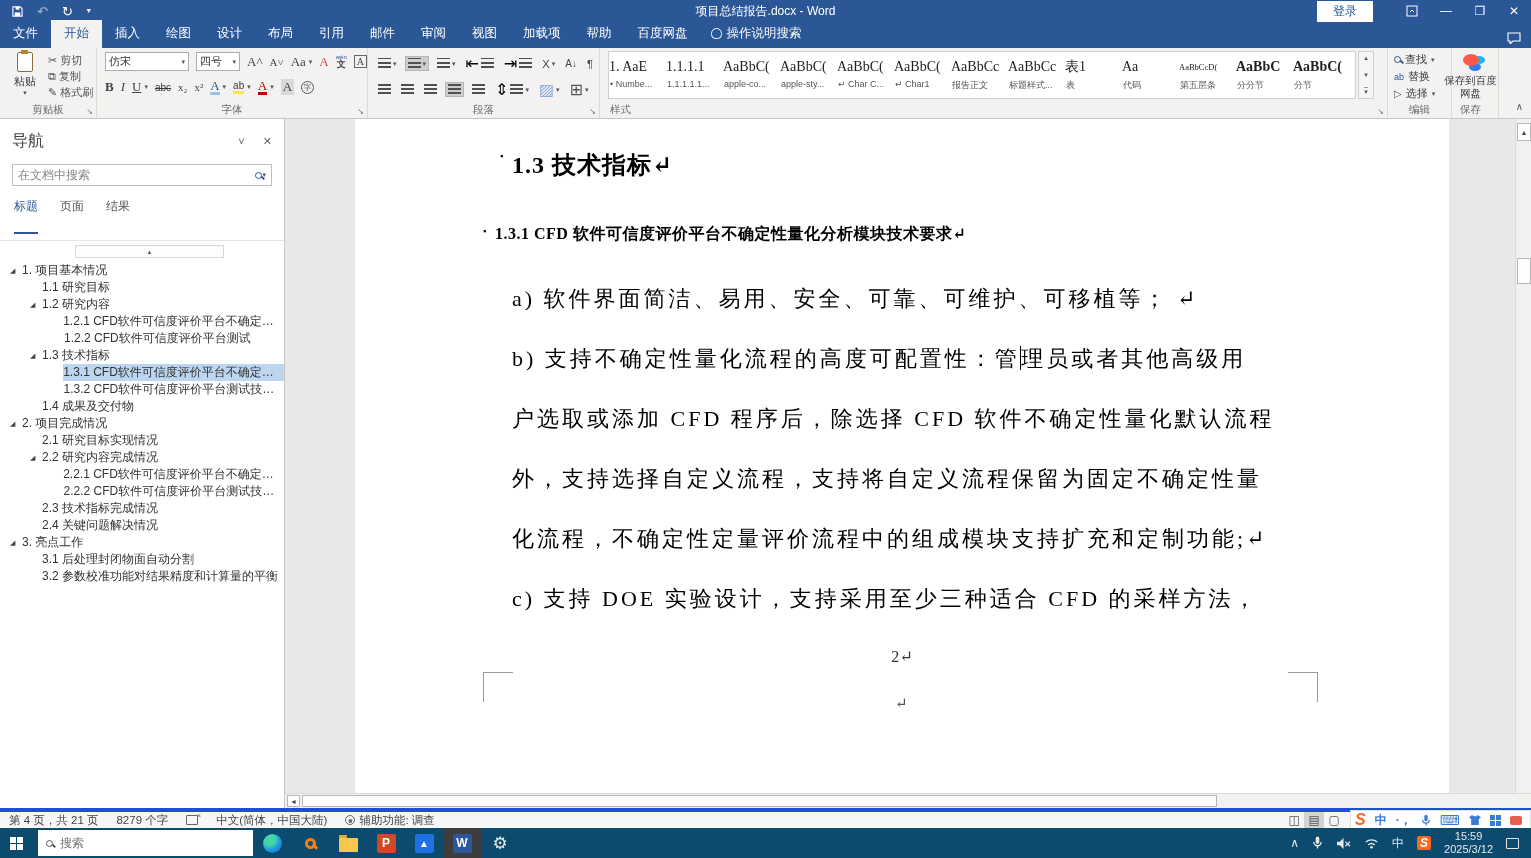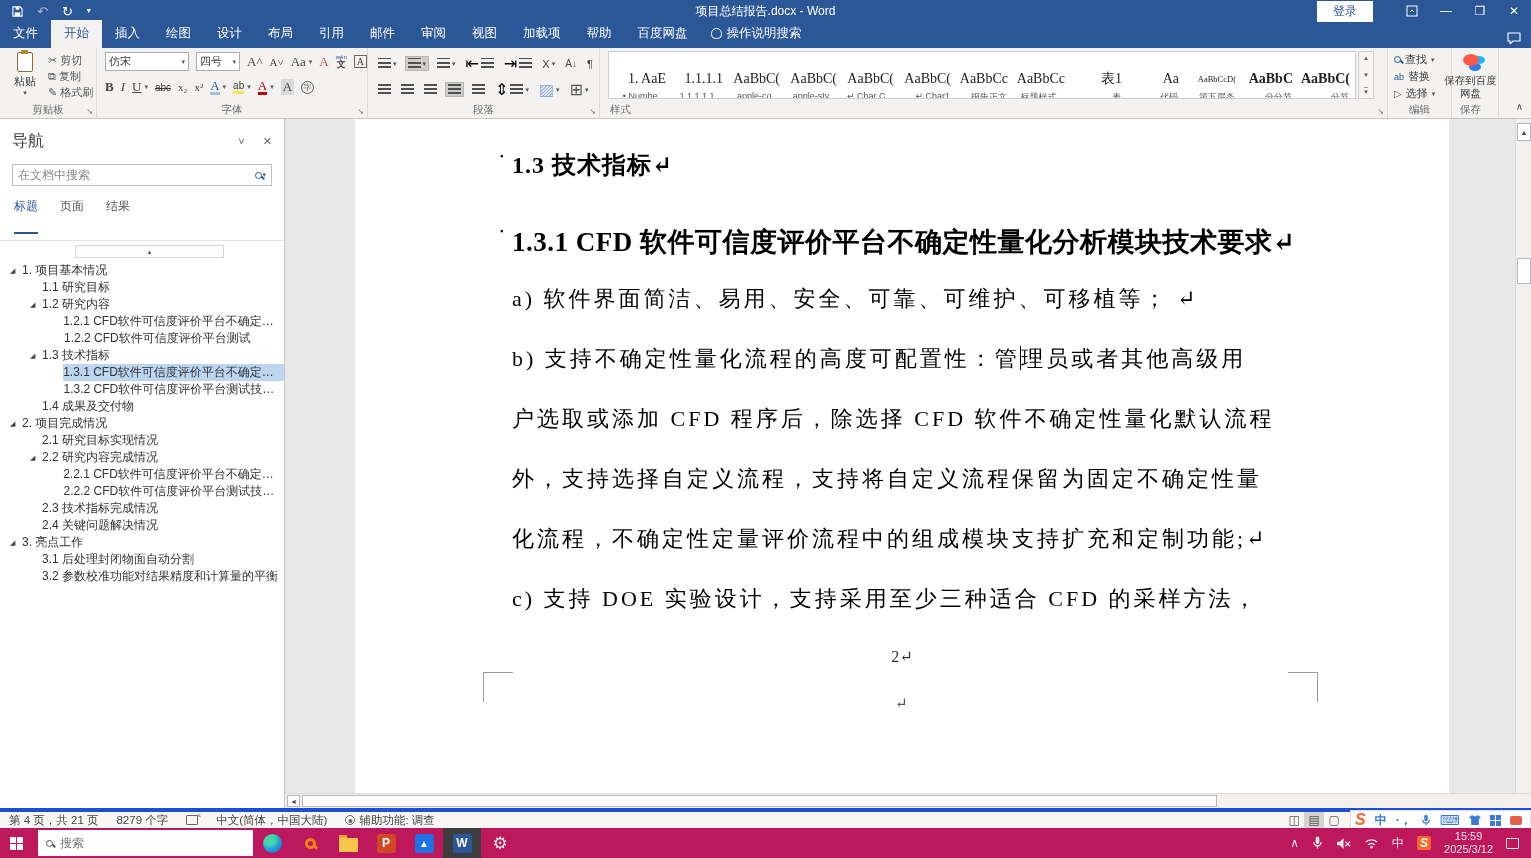--- a/index.html
+++ b/index.html
@@ -58,21 +58,21 @@
   .pinyin b { font-size:9px; color:#444; }
 
   
   #g-para { left:368px; width:232px; }
   .pr-row { position:absolute; left:8px; display:flex; align-items:center; gap:6px; }
   .pbtn { display:inline-flex; align-items:center; gap:2px; padding:1px 2px; }
 
   
   #g-styles { left:600px; width:788px; }
   .gallery { position:absolute; left:8px; top:3px; width:748px; height:48px; background:#fff; border:1px solid #d0cece; display:flex; }
-  .scell { width:57px; padding-top:15px; text-align:right; overflow:hidden; }
+  .scell { width:57px; padding-top:3px; text-align:left; overflow:hidden; }
   .sprev { font-family:"Liberation Serif",serif; font-size:14px; color:#222; white-space:nowrap; height:24px; line-height:24px; }
   .sprev.small { font-size:8.5px; }
   .sprev.bold { font-weight:bold; }
   .slab { font-size:9px; color:#555; white-space:nowrap; overflow:hidden; text-overflow:ellipsis; padding:0 1px; }
   .gal-arrows { position:absolute; left:758px; top:3px; width:16px; height:48px; border:1px solid #d0cece; background:#f6f5f4; display:flex; flex-direction:column; align-items:center; justify-content:space-between; font-size:7px; color:#555; padding:2px 0; }
 
   
   #g-edit { left:1388px; width:64px; }
   .edit-row { position:absolute; left:6px; font-size:11px; color:#3b3b3b; display:flex; align-items:center; gap:4px; white-space:nowrap; }
 
@@ -98,21 +98,21 @@
   .tw { width:9px; font-size:7px; color:#444; margin-right:3px; }
   .lv1 { padding-left:10px; } .lv2 { padding-left:30px; } .lv3 { padding-left:52px; }
   .nav-label { overflow:hidden; text-overflow:ellipsis; }
   .nav-label.on { background:#bcd6f0; }
 
   
   #docarea { position:absolute; left:285px; top:119px; right:0; bottom:65px; background:#e8e8e8; overflow:hidden; }
   #page { position:absolute; left:70px; top:0; width:1094px; height:674px; background:#fff; }
   .doc { font-family:"Liberation Serif","DejaVu Serif",serif; color:#000; position:absolute; white-space:nowrap; }
   .h1 { left:157px; top:30px; font-size:24px; font-weight:bold; letter-spacing:1px; }
-  .h2 { left:157px; top:105px; font-size:27px; font-weight:bold; letter-spacing:.5px;text-align:center; }
+  .h2 { left:140px; top:105px; font-size:16px; font-weight:bold; letter-spacing:.5px;text-align:center; }
   .mark::before { content:"▪"; position:absolute; left:-12px; top:2px; font-size:9px; }
   .bodyline { left:157px; width:800px; font-size:22px; letter-spacing:3px; }
   .caret { display:inline-block; width:1.5px; height:24px; background:#000; vertical-align:-4px; }
   .uline { text-decoration-color:#6f9bd2; text-decoration-thickness:2px; text-underline-offset:5px; }
   .pgnum { left:0; width:1094px; text-align:center; font-size:16px; color:#333; }
   .cropmark { position:absolute; width:30px; height:30px; border-color:#9a9a9a; }
   .crop-l { left:128px; top:553px; border-left:1px solid #9a9a9a; border-top:1px solid #9a9a9a; }
   .crop-r { left:933px; top:553px; border-right:1px solid #9a9a9a; border-top:1px solid #9a9a9a; }
   .trailmark { left:540px; top:575px; font-size:15px; color:#555; }
 
@@ -141,21 +141,21 @@
   .ime-it { color:#3a7bd5; font-size:12px; font-weight:bold; }
   .grid4 { width:11px; height:11px; display:inline-block; background:
       linear-gradient(#3a7bd5,#3a7bd5) 0 0/5px 5px no-repeat,
       linear-gradient(#3a7bd5,#3a7bd5) 6px 0/5px 5px no-repeat,
       linear-gradient(#3a7bd5,#3a7bd5) 0 6px/5px 5px no-repeat,
       linear-gradient(#3a7bd5,#3a7bd5) 6px 6px/5px 5px no-repeat; }
   .shirtic { width:12px; height:10px; background:#3a7bd5; clip-path:polygon(25% 0,40% 12%,60% 12%,75% 0,100% 25%,82% 40%,82% 100%,18% 100%,18% 40%,0 25%); }
   .toolic { width:12px; height:9px; background:#e5604b; border-radius:2px; }
 
   
-  #taskbar { position:absolute; left:0; bottom:0; width:1531px; height:30px; background:#be185d; display:flex; align-items:center; }
+  #taskbar { position:absolute; left:0; bottom:0; width:1531px; height:30px; background:#0c4a6e; display:flex; align-items:center; }
   .startbtn { width:38px; height:30px; display:flex; align-items:center; justify-content:center; }
   .winlogo { width:6px; height:6px; background:#fff; box-shadow:7px 0 0 #fff,0 7px 0 #fff,7px 7px 0 #fff; margin:-6px 6px 0 -6px; }
   .tsearch { width:215px; height:26px; background:#fff; display:flex; align-items:center; padding:0 8px; gap:7px; color:#555; }
   .tsearch input { border:none; outline:none; font-size:12px; flex:1; font-family:inherit; }
   .tk { width:38px; height:30px; display:flex; align-items:center; justify-content:center; }
   .tk.active { background:#3d3d3d; }
   .edgeic { width:19px; height:19px; border-radius:50%; background:radial-gradient(circle at 35% 30%,#45d6a5 0 28%,#1e9de0 55%,#1853b8); }
   .sogoumag { width:11px; height:11px; border:3px solid #f57f17; border-radius:50%; position:relative; }
   .sogoumag::after { content:""; position:absolute; width:6px; height:3px; background:#f57f17; transform:rotate(45deg); right:-5px; bottom:-2px; }
   .folderic { width:19px; height:14px; background:#f7c64a; border-radius:1px; position:relative; margin-top:3px; }

